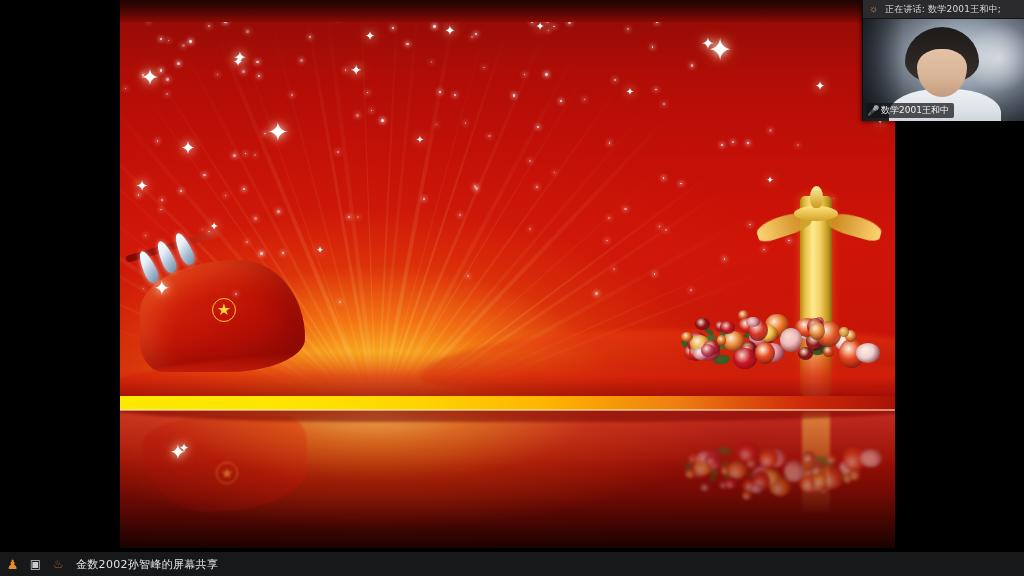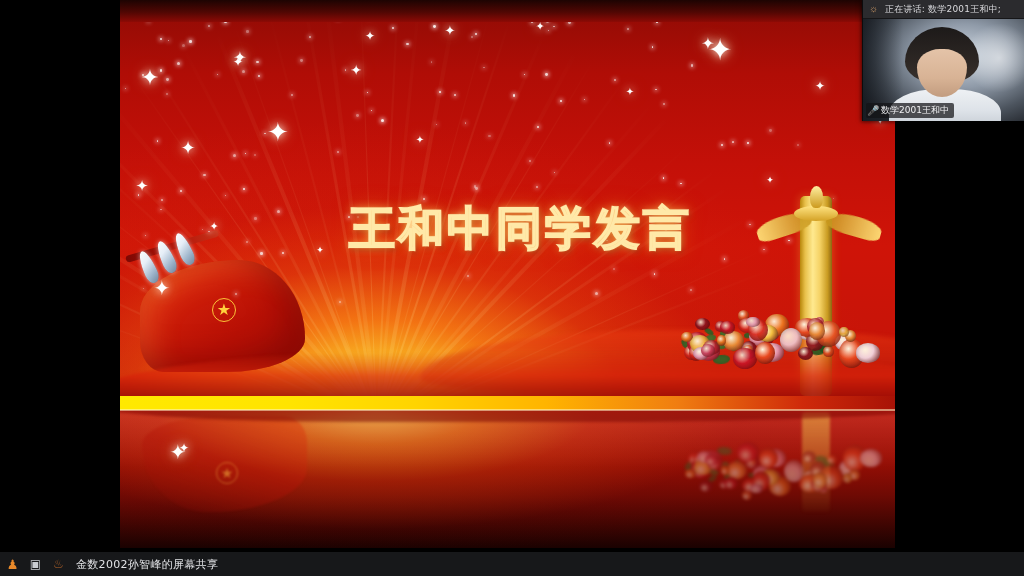--- a/index.html
+++ b/index.html
@@ -809,21 +809,20 @@
           <div class="petal" style="width: 8.8px; height: 9.6px; left: 163.4px; top: 19px; background: radial-gradient(circle at 38% 34%, rgb(255, 246, 224) 0%, rgb(245, 194, 66) 42%, rgba(90, 8, 8, 0.85) 100%); opacity: 0.84;"></div>
           <div class="petal" style="width: 18.9px; height: 20.6px; left: 78.8px; top: 33.8px; background: radial-gradient(circle at 38% 34%, rgb(255, 246, 224) 0%, rgb(232, 72, 31) 42%, rgba(90, 8, 8, 0.85) 100%); opacity: 1;"></div>
           <div class="petal" style="width: 16.2px; height: 15.9px; left: 130.5px; top: 9.8px; background: radial-gradient(circle at 38% 34%, rgb(255, 246, 224) 0%, rgb(184, 32, 44) 42%, rgba(90, 8, 8, 0.85) 100%); opacity: 0.84;"></div>
           <div class="petal" style="width: 14.7px; height: 16.4px; left: 132.5px; top: 14px; background: radial-gradient(circle at 38% 34%, rgb(255, 246, 224) 0%, rgb(239, 143, 58) 42%, rgba(90, 8, 8, 0.85) 100%); opacity: 0.96;"></div>
           <div class="petal" style="width: 12.7px; height: 9.9px; left: 70.4px; top: 8.6px; background: radial-gradient(circle at 38% 34%, rgb(255, 246, 224) 0%, rgb(233, 160, 184) 42%, rgba(90, 8, 8, 0.85) 100%); opacity: 0.9;"></div>
           <div class="petal" style="width: 14.3px; height: 12.3px; left: 121.5px; top: 38.6px; background: radial-gradient(circle at 38% 34%, rgb(255, 246, 224) 0%, rgb(141, 20, 32) 42%, rgba(90, 8, 8, 0.85) 100%); opacity: 0.96;"></div>
         </div>
     </div>
 
     <div class="slide-text">
-      <div class="headline line2">王和中同学发言</div>
     </div>
   </div>
 
   <div class="letterbox left"></div>
   <div class="letterbox right"></div>
 
   <div id="video-panel">
     <div class="vp-header">
       <span class="vp-header-icon">☼</span>
       <span class="vp-header-title">正在讲话: 数学2001王和中;</span>

